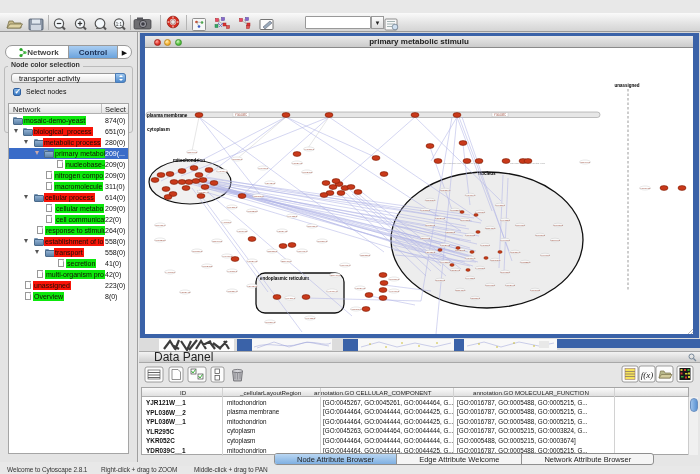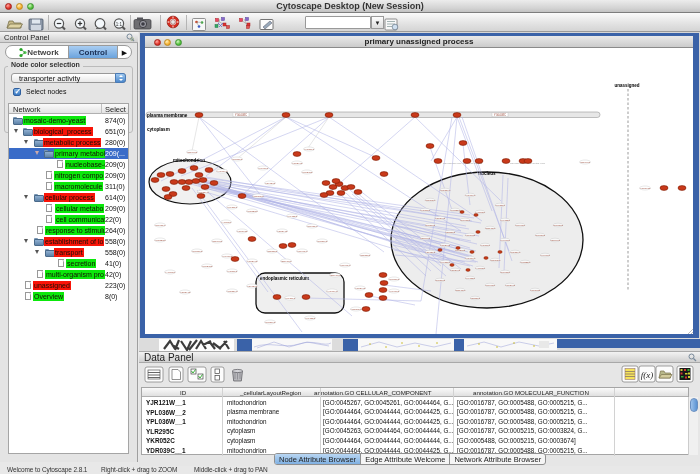--- a/index.html
+++ b/index.html
@@ -62,50 +62,44 @@
 .fold:before { content:""; position:absolute; left:0; top:0px; width:3.5px; height:2px; background:#7a97b5; border-radius:1px 1px 0 0;}
 .fold:after { content:""; position:absolute; left:0; top:1px; width:8px; height:5px; background:linear-gradient(#8fafd0,#5d82a8); border:0.5px solid #4a6a8a; border-radius:1px;}
 .file { position:absolute; top:1.5px; width:6px; height:8px; background:#fff; border:0.6px solid #999; }
 .file:before { content:""; position:absolute; right:-0.5px; top:-0.5px; border-left:2.5px solid transparent; border-top:2.5px solid #d8d8d8; }
 
 
 #desktop { left:139px; top:32px; width:561px; height:319px; background:#d6d6d6; }
 
 
 #dpanel { left:139px; top:351px; width:561px; height:115px; background:#e6e6e6; border-top:1px solid #aaa; }
-#dpanel-title { left:0; top:0; width:561px; height:11px; background:linear-gradient(#f2f2f2,#cfcfcf); border-bottom:1px solid #a8a8a8; font-size:10px; color:#222; padding-left:5px; line-height:11px;}
+#dpanel-title { left:0; top:0; width:561px; height:11px; background:linear-gradient(#f2f2f2,#cfcfcf); border-bottom:1px solid #a8a8a8; font-size:12px; color:#222; padding-left:15px; line-height:11px;}
 #dtable { left:2px; top:35px; width:548px; height:68px; background:#fff; border:1px solid #a5a5a5; }
 .dhead { position:absolute; left:0; top:0; width:100%; height:9px; background:linear-gradient(#fafafa,#e0e0e0); border-bottom:1px solid #b0b0b0; font-size:6.2px; color:#222;}
 .dhead span { position:absolute; top:1px; }
 .dcol { position:absolute; top:0; width:1px; height:68px; background:#d2d2d2; }
 .drow { position:absolute; left:0; width:100%; height:9.6px; font-size:6.3px; color:#111; }
 .drow b { position:absolute; left:4px; top:1.5px; font-size:6.4px;}
 .drow .rg { position:absolute; left:85px; top:1px; }
 .drow .a1 { position:absolute; left:181px; top:1px; }
 .drow .a2 { position:absolute; left:315px; top:1px; }
 #dscroll { left:549px; top:45px; width:10px; height:58px; background:#f0f0f0; border-left:1px solid #ccc;}
 #dthumb { position:absolute; left:1px; top:1px; width:8px; height:14px; border-radius:4px; background:linear-gradient(90deg,#9cc2ec,#5a92d2); border:0.5px solid #6a8fc0;}
 #dtabs { left:135px; top:101px; height:12px; display:flex; border:1px solid #8f8f8f; border-radius:3px; overflow:hidden; background:#f5f5f5;}
-.dtab { height:100%; font-size:7.5px; color:#222; line-height:11px; padding:0 4px; border-right:1px solid #8f8f8f;}
+.dtab { height:100%; font-size:7.5px; color:#222; line-height:11px; padding:0 22px; border-right:1px solid #8f8f8f;}
 .dtab.sel { background:linear-gradient(#b9d6f2,#7fb0e2); }
 .dtab:last-child { border-right:none; }
 
 
 #status { left:0; top:466px; width:700px; height:8px; background:#e8e8e8; font-size:6.5px; letter-spacing:-0.1px; color:#333; }
 #status span { position:absolute; top:0px; }
 </style>
 </head>
 <body>
 <div id="app">
-  <div id="titlebar" class="abs">
-      <div class="title">Cytoscape Desktop (New Session)</div>
-    <div class="tl red"></div>
-      <div class="tl yel"></div>
-      <div class="tl grn"></div>
-  </div>
   <div id="toolbar" class="abs">
     <div class="tsep" style="left:48px"></div>
     <div class="tsep" style="left:130px"></div>
     <div class="tsep" style="left:160px"></div>
     <div class="tsep" style="left:186px"></div>
     <svg id="tbicons" width="700" height="19" style="left:0">
 
       <path d="M7 13 L9 6 L13 6 L14 8 L21 8 L21 13 Z" fill="#c8bb8a" stroke="#7a714c" stroke-width="0.8"></path>
       <path d="M7 13 L10 9 L22.5 9 L20 13 Z" fill="#ded3a4" stroke="#7a714c" stroke-width="0.8"></path>
 
@@ -174,25 +168,20 @@
       <rect x="385" y="4" width="12" height="11" rx="1" fill="#f8f8f8" stroke="#777" stroke-width="0.8"></rect>
       <path d="M387 6.5 h8 M387 9 h8 M387 11.5 h5" stroke="#9aa" stroke-width="0.9"></path>
       <circle cx="395" cy="12" r="2.8" fill="#cfe0f0" stroke="#567" stroke-width="0.6"></circle>
     </svg>
     <div id="searchlbl" class="abs">Search:</div>
     <div id="searchbox" class="abs"></div>
     <div id="searchdrop" class="abs">▼</div>
   </div>
 
   <div id="cpanel" class="abs">
-    <div id="cpanel-title" class="abs">Control Panel<svg width="9" height="9" style="position:absolute;right:3px;top:1px">
-          <circle cx="3.5" cy="3.5" r="2.5" fill="none" stroke="#789" stroke-width="1"></circle>
-          <line x1="5.5" y1="5.5" x2="8" y2="8" stroke="#789" stroke-width="1.2"></line>
-          <circle cx="6" cy="6" r="1.5" fill="none" stroke="#9a8" stroke-width="0.8"></circle>
-        </svg></div>
     <div id="tabbar" class="abs">
       <div id="tab-network"><svg width="10" height="11" style="position:absolute;left:12px;top:1px">
             <circle cx="3" cy="2.5" r="1.6" fill="#2a2"></circle>
             <circle cx="7" cy="5.5" r="1.6" fill="#5c5"></circle>
             <circle cx="3" cy="8.5" r="1.6" fill="#2a2"></circle>
             <path d="M3 2.5 L7 5.5 L3 8.5" stroke="#383" stroke-width="0.7" fill="none"></path>
           </svg>Network</div>
         <div id="tab-mosaic">Control</div>
         <div id="tab-arrow">▶</div>
     </div>
@@ -299,21 +288,21 @@
             <span class="lbl g" style="left:24px">Overview</span>
             <span class="num">8(0)</span>
           </div>
       </div>
     </div>
   </div>
 
   <div id="desktop" class="abs">
     <div id="netwin" class="abs" style="left:1px;top:1px;width:559px;height:305px;background:#3a62a8;">
       <div class="abs" style="left:5px;top:3px;width:548px;height:12px;background:linear-gradient(#e9e9e9,#cbcbcb);border-bottom:1px solid #8a8a8a;">
-        <div style="width:100%;text-align:center;font-size:8px;font-weight:bold;color:#222;line-height:12px;">primary unassigned process</div>
+        <div style="width:100%;text-align:center;font-size:8px;font-weight:bold;color:#222;line-height:12px;">primary metabolic stimulu</div>
         <div class="tl red" style="left:9px;top:2.5px;width:7px;height:7px;"></div>
         <div class="tl yel" style="left:19px;top:2.5px;width:7px;height:7px;"></div>
         <div class="tl grn" style="left:30px;top:2.5px;width:7px;height:7px;"></div>
       </div>
       <div class="abs" style="left:5px;top:15px;width:548px;height:286px;background:#fff;overflow:hidden;">
         <svg width="548" height="286">
             <g transform="translate(-145,-48)">
 <rect x="146" y="112" width="454" height="5.5" rx="2.7" fill="#e7e7e7" stroke="#999" stroke-width="0.6"></rect>
 <text x="147" y="116.7" font-size="4.6" font-weight="bold" fill="#000">plasma membrane</text>
 <text x="147" y="131" font-size="4.6" font-weight="bold" fill="#000">cytoplasm</text>

